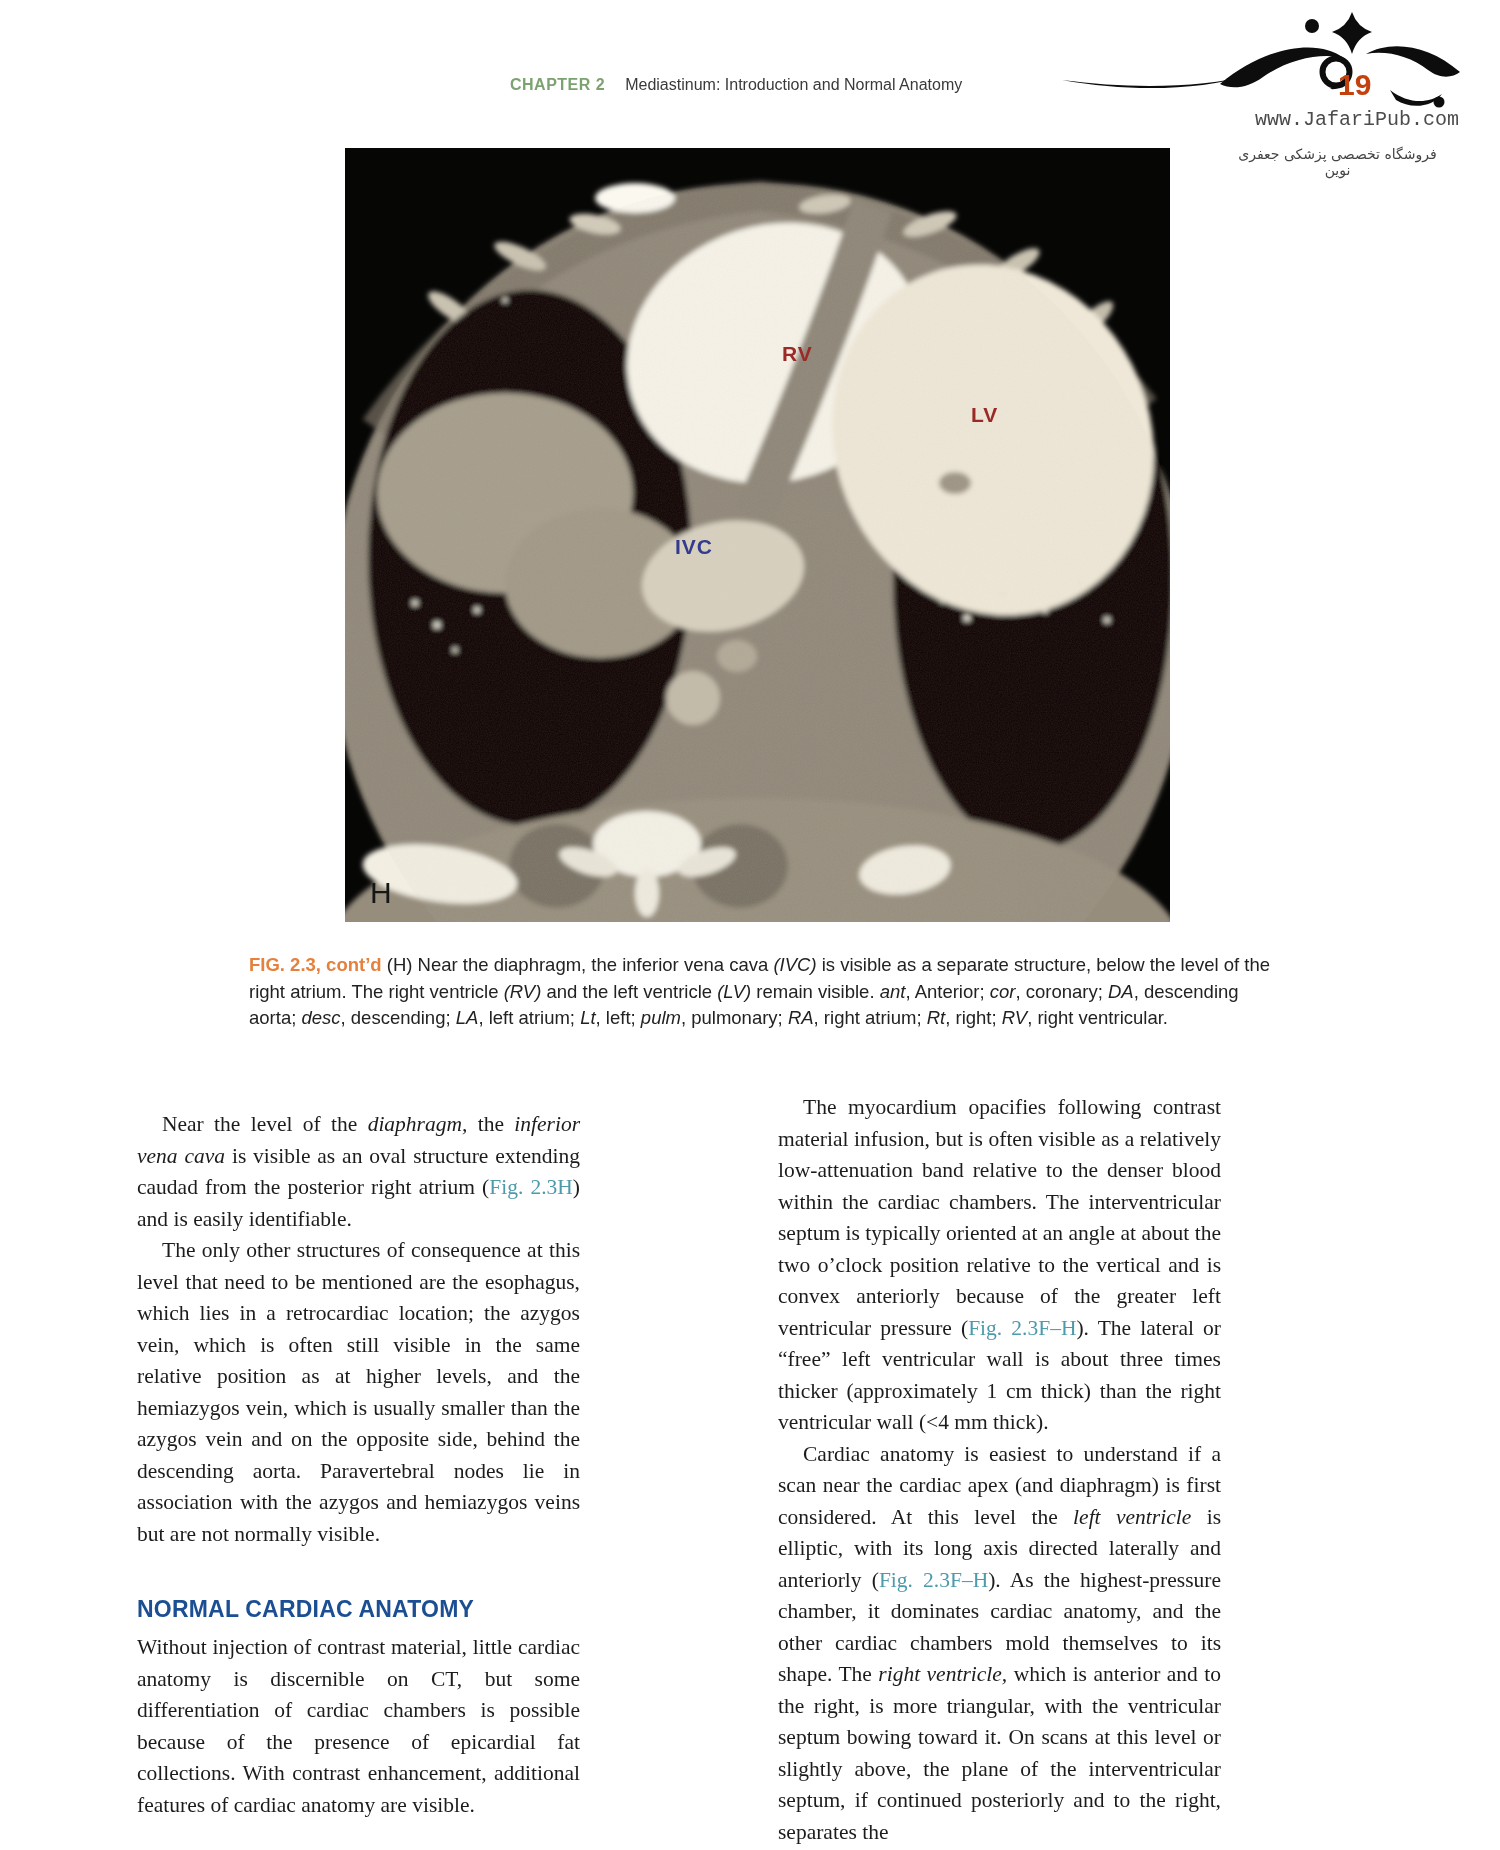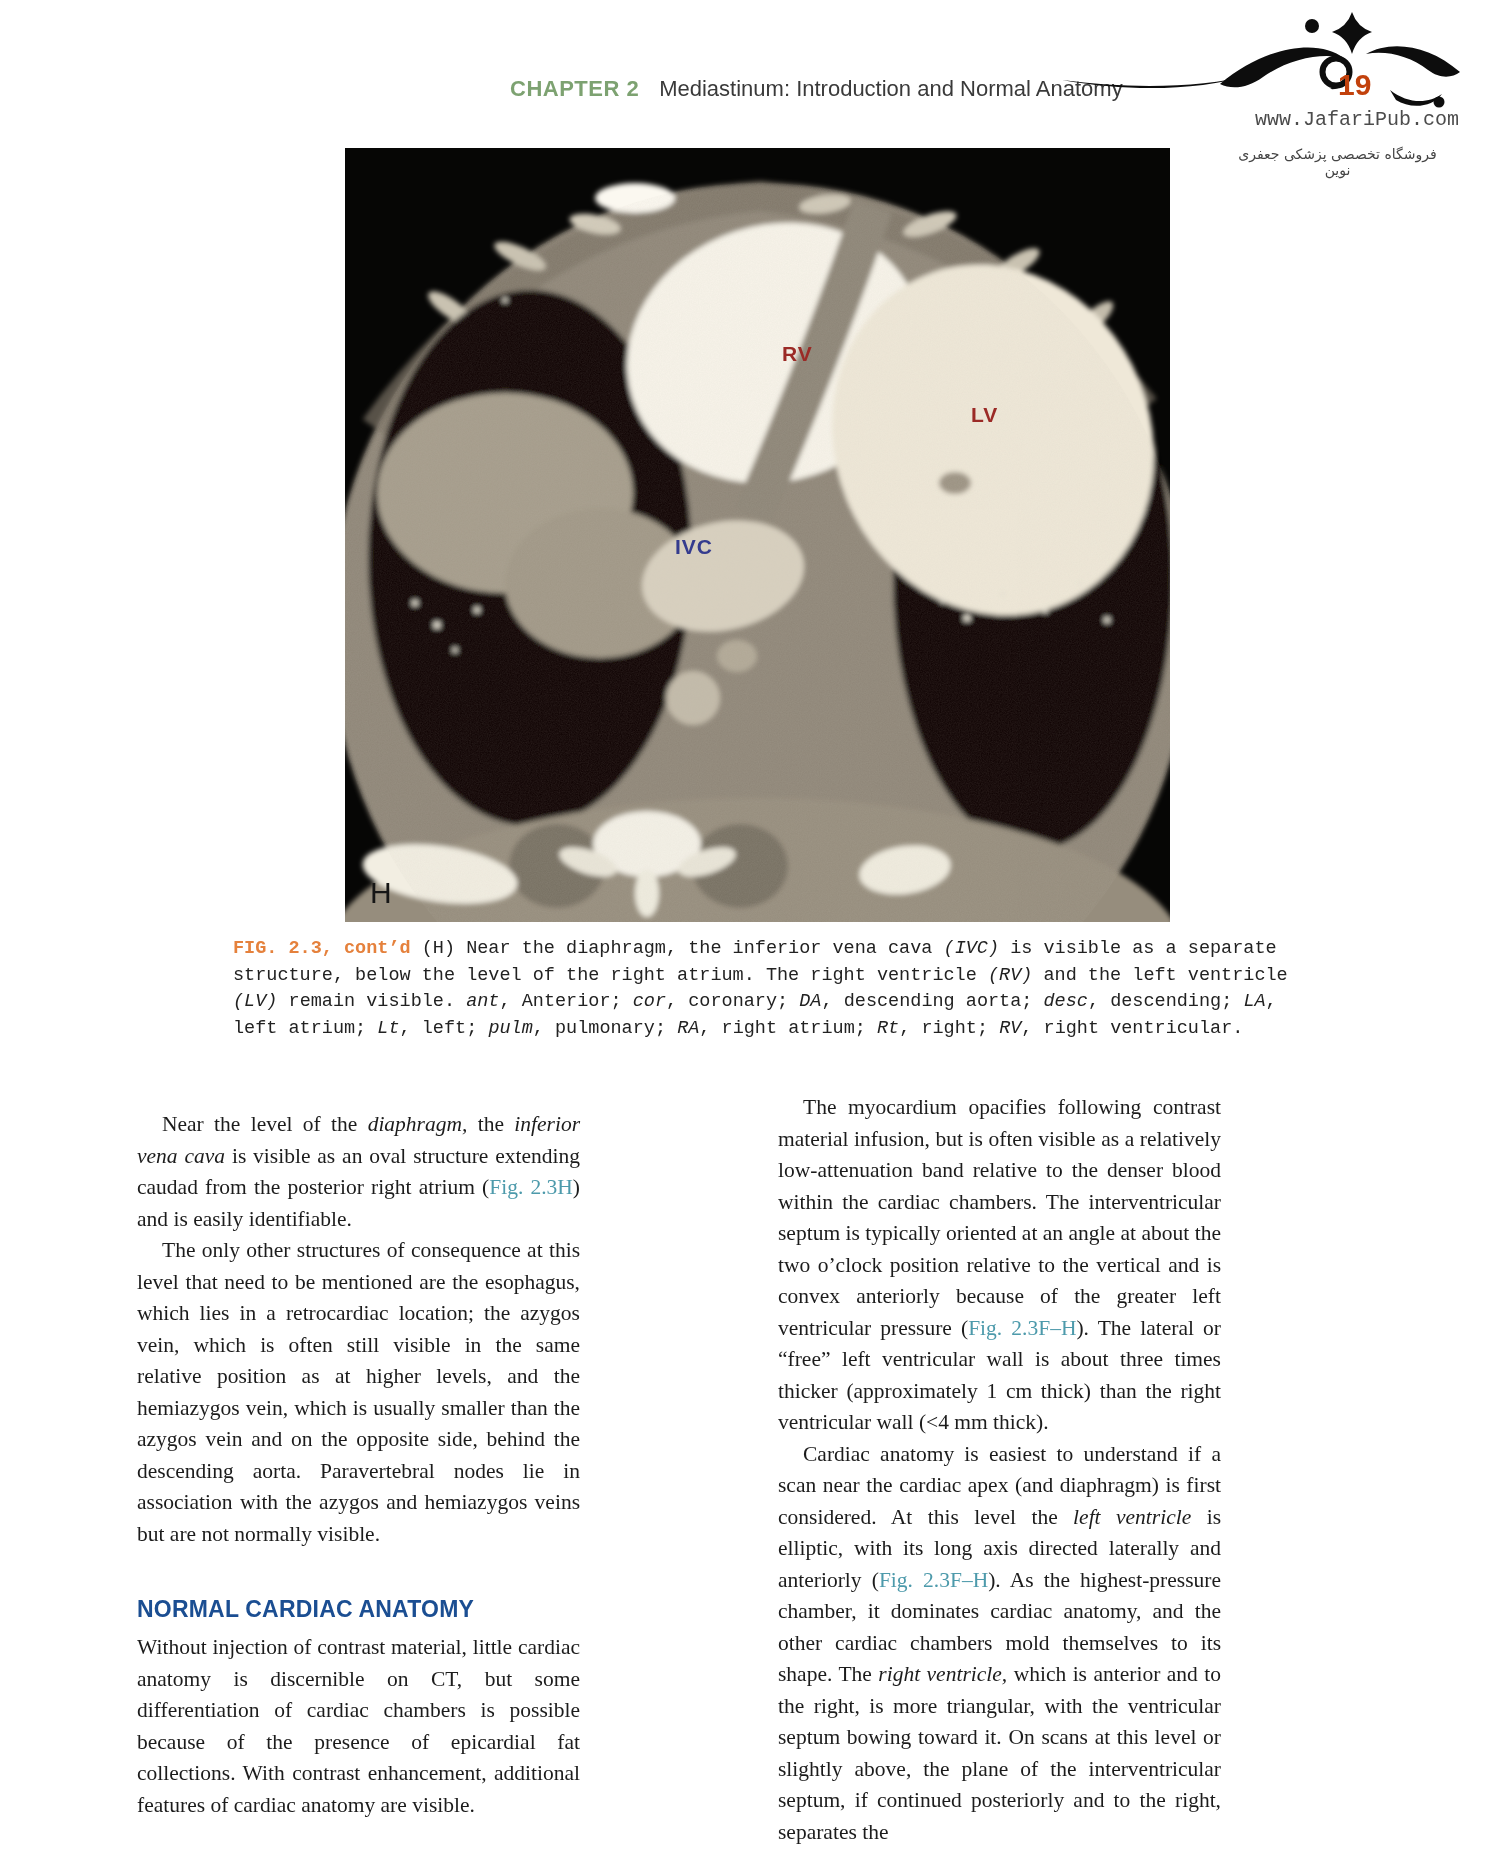--- a/index.html
+++ b/index.html
@@ -1,21 +1,21 @@
 <!DOCTYPE html>
 <html><head>
 <meta charset="utf-8">
 <style>
   html,body{margin:0;padding:0;background:#ffffff;}
   body{width:1500px;height:1850px;position:relative;overflow:hidden;
        font-family:"Liberation Serif",serif;color:#1c1c1c;}
 
   
   .hdr{position:absolute;left:510px;top:76px;white-space:nowrap;
-       font-family:"Liberation Sans",sans-serif;font-size:22px;}
+       font-family:"Liberation Sans",sans-serif;font-size:16px;}
   .hdr .chap{color:#7da271;font-weight:bold;letter-spacing:.5px;margin-right:20px;}
   .hdr .title{color:#3a3a3a;}
   .logo-wrap{position:absolute;left:1060px;top:12px;width:400px;height:160px;}
   .logo-svg{position:absolute;left:0;top:0;}
   .pagenum{position:absolute;left:278px;top:56px;font-family:"Liberation Sans",sans-serif;
            font-weight:bold;font-size:30px;color:#c2410c;}
   .site-url{position:absolute;left:195px;top:96px;width:180px;text-align:center;
             font-family:Liberation Mono, monospace;font-size:20px;color:#4c4c4c;}
   .site-fa{position:absolute;left:170px;top:134px;width:215px;text-align:center;direction:rtl;
            font-family:"DejaVu Sans",sans-serif;font-size:14px;color:#444;}
@@ -28,21 +28,21 @@
   .lab-rv{left:437px;top:194px;color:#9b2a26;}
   .lab-lv{left:626px;top:255px;color:#9b2a26;}
   .lab-ivc{left:330px;top:387px;color:#343b8e;}
   .panel-letter{position:absolute;left:25px;top:728px;color:#161616;
                 font-family:"Liberation Sans",sans-serif;font-size:30px;font-weight:400;
                 letter-spacing:0;}
 
   
   .caption{position:absolute;left:233px;top:936px;width:1062px;
            font-family:"Liberation Sans",sans-serif;font-size:18.5px;line-height:26.5px;color:#222;}
-  .caption p{margin:0;font-family:Liberation Mono, monospace;}
+  .caption p{margin:16px;}
   .seg-figlabel{color:#e5813c;font-weight:bold;}
   .seg-i{font-style:italic;}
   .seg-link{color:#4d9aab;}
 
   
   .col{position:absolute;top:1092px;width:443px;font-size:21.5px;line-height:31.5px;
        text-align:justify;color:#1c1c1c;}
   .col-left{left:137px;margin-top:17px;}
   .col-right{left:778px;}
   .col p{margin:0;text-indent:25px;}

